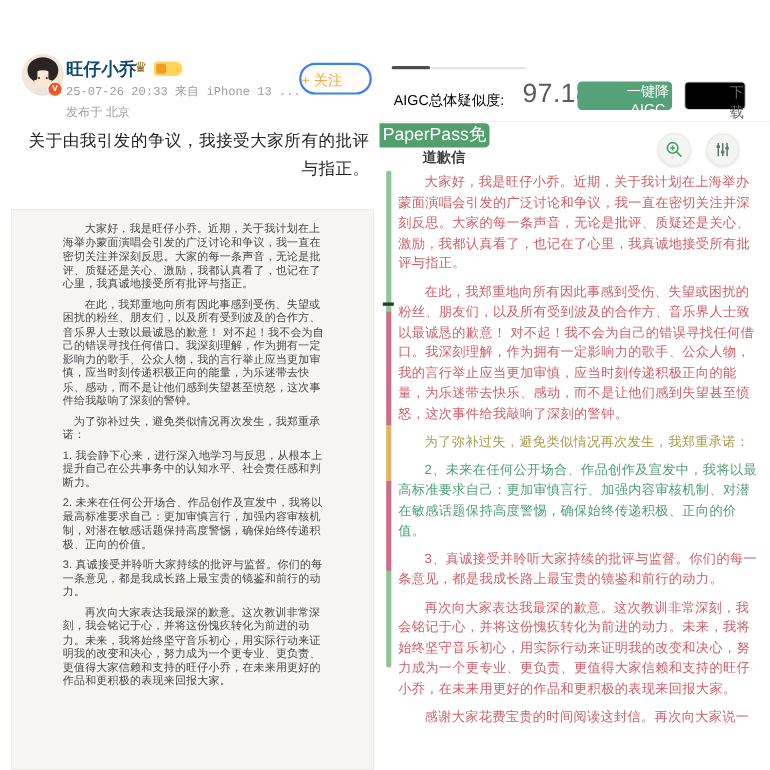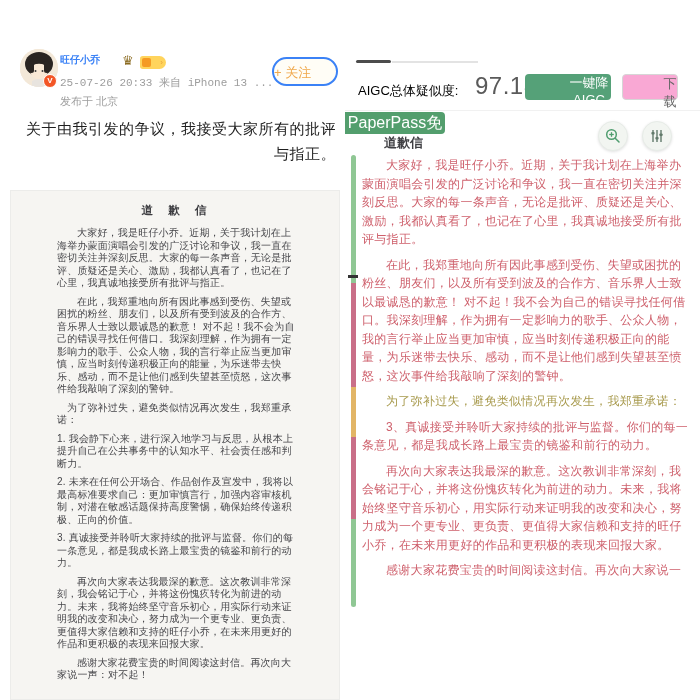--- a/index.html
+++ b/index.html
@@ -6,21 +6,21 @@
   html,body { width:700px; height:700px; overflow:hidden; background:#ffffff;
     font-family:"Liberation Sans","DejaVu Sans",sans-serif; }
 
   
   #weibo-post { position:absolute; left:0; top:0; width:345px; height:700px; background:#fff; }
   #avatar { position:absolute; left:20px; top:49px; width:38px; height:38px; border-radius:50%;
     overflow:hidden; background:#f3e8d8; cursor:pointer; }
   #v-badge { position:absolute; left:43px; top:74px; width:14px; height:14px; border-radius:50%;
     background:#f35626; border:1.5px solid #fff; color:#fff; font-size:8px; font-weight:bold;
     text-align:center; line-height:12px; }
-  #username { position:absolute; left:60px; top:53px; font-size:10px; font-weight:700; color:#3b82f6; }
+  #username { position:absolute; left:60px; top:53px; font-size:16px; font-weight:700; color:#0c4a6e; }
   #crown-icon { position:absolute; left:122px; top:53px; font-size:13px; color:#8a6a1f; }
   #vip-badge { position:absolute; left:140px; top:56px; width:26px; height:13px; background:#ffd45c;
     border-radius:3px 7px 7px 3px; }
   #vip-badge .vip-inner { position:absolute; left:2px; top:2px; width:9px; height:9px;
     background:#f59a23; border-radius:2px; }
   #vip-badge .vip-chev { position:absolute; right:3px; top:2px; font-size:8px; color:#e8a33d; line-height:9px;}
   #follow-btn { position:absolute; left:272px; top:57px; width:66px; height:29px; border-radius:15px;
     background:#fffdf6; border:2px solid #3b82f6; color:#f0a84b; font-size:13px; 
     line-height:27px; cursor:pointer; }
   .meta { position:absolute; left:60px; color:#9d9d9d; font-size:11px; }
@@ -42,21 +42,21 @@
 
   
   #aigc-panel { position:absolute; left:345px; top:0; width:355px; height:700px; background:#fff; }
   #tab-dash { position:absolute; left:11px; top:60px; width:35px; height:3px; background:#4c4c4c; border-radius:2px; }
   #tab-dash-light { position:absolute; left:47px; top:61px; width:86px; height:1.5px; background:#e3e3e3; }
   #score-row { position:absolute; left:0; top:70px; width:355px; height:36px; }
   #score-label { position:absolute; left:13px; top:12px; font-size:13px; color:#000000; }
   #score-value { position:absolute; left:130px; top:2px; font-size:24px; color:#5a5a5a; letter-spacing:.5px; }
   #reduce-btn { position:absolute; left:180px; top:4px; width:86px; height:26px; background:#55a178;
     border:none; border-radius:4px; color:#fff; font-size:13px; cursor:pointer;padding-left:42px; }
-  #download-btn { position:absolute; left:277px; top:4px; width:56px; height:26px; background:#f9a8d4;
+  #download-btn { position:absolute; left:277px; top:4px; width:56px; height:26px; background:#000000;
     border:1px solid #d6d6d6; border-radius:4px; color:#666; font-size:13px; cursor:pointer;padding-left:40px; }
   #panel-divider { position:absolute; left:0; top:110px; width:355px; height:1px; background:#f1f1f1; }
   #paperpass-badge { position:absolute; left:0; top:112px; width:100px; height:22px; background:#539e6d;
     border-radius:0 4px 4px 0; color:#fff; font-size:16px; text-align:center; line-height:22px; }
   .icon-circle { position:absolute; top:121px; width:30px; height:30px; border-radius:50%;
     background:#f2f5f1; box-shadow:0 1px 3px rgba(0,0,0,.12); border:1px solid #e7ece7;
     display:flex; align-items:center; justify-content:center; cursor:pointer; }
   #zoom-btn { left:253px; }
   #adjust-btn { left:297px; }
 
@@ -110,29 +110,27 @@
   <div id="meta-line1" class="meta">
     <span>25-07-26 20:33</span>
     <span>来自 iPhone 13 ...</span>
   </div>
   <div id="meta-line2" class="meta">发布于 北京</div>
 
   <div id="post-text">关于由我引发的争议，我接受大家所有的批评与指正。</div>
 
   <div id="letter-photo">
     <div id="letter-inner">
-      <div id="letter-title">道 歉 信</div>
       <p class="lp">大家好，我是旺仔小乔。近期，关于我计划在上海举办蒙面演唱会引发的广泛讨论和争议，我一直在密切关注并深刻反思。大家的每一条声音，无论是批评、质疑还是关心、激励，我都认真看了，也记在了心里，我真诚地接受所有批评与指正。</p>
       <p class="lp">在此，我郑重地向所有因此事感到受伤、失望或困扰的粉丝、朋友们，以及所有受到波及的合作方、音乐界人士致以最诚恳的歉意！ 对不起！我不会为自己的错误寻找任何借口。我深刻理解，作为拥有一定影响力的歌手、公众人物，我的言行举止应当更加审慎，应当时刻传递积极正向的能量，为乐迷带去快乐、感动，而不是让他们感到失望甚至愤怒，这次事件给我敲响了深刻的警钟。</p>
       <p class="lp indent-1">为了弥补过失，避免类似情况再次发生，我郑重承诺：</p>
       <p class="lp indent-0">1. 我会静下心来，进行深入地学习与反思，从根本上提升自己在公共事务中的认知水平、社会责任感和判断力。</p>
       <p class="lp indent-0">2. 未来在任何公开场合、作品创作及宣发中，我将以最高标准要求自己：更加审慎言行，加强内容审核机制，对潜在敏感话题保持高度警惕，确保始终传递积极、正向的价值。</p>
       <p class="lp indent-0">3. 真诚接受并聆听大家持续的批评与监督。你们的每一条意见，都是我成长路上最宝贵的镜鉴和前行的动力。</p>
       <p class="lp">再次向大家表达我最深的歉意。这次教训非常深刻，我会铭记于心，并将这份愧疚转化为前进的动力。未来，我将始终坚守音乐初心，用实际行动来证明我的改变和决心，努力成为一个更专业、更负责、更值得大家信赖和支持的旺仔小乔，在未来用更好的作品和更积极的表现来回报大家。</p>
-      <p class="lp">感谢大家花费宝贵的时间阅读这封信。再次向大家说一声：对不起！</p>
     </div>
   </div>
 </div>
 
 <div id="aigc-panel">
 
   <div id="tab-dash"></div>
   <div id="tab-dash-light"></div>
 
   <div id="score-row">
@@ -173,17 +171,18 @@
     <div class="seg seg-orange" style="height:50px"></div>
     <div class="seg seg-red" style="height:82px"></div>
     <div class="seg seg-green" style="height:88px"></div>
   </div>
   <div id="strip-tick"></div>
 
   <div id="doc-body">
     <p class="dp hl-red">大家好，我是旺仔小乔。近期，关于我计划在上海举办蒙面演唱会引发的广泛讨论和争议，我一直在密切关注并深刻反思。大家的每一条声音，无论是批评、质疑还是关心、激励，我都认真看了，也记在了心里，我真诚地接受所有批评与指正。</p>
     <p class="dp hl-red">在此，我郑重地向所有因此事感到受伤、失望或困扰的粉丝、朋友们，以及所有受到波及的合作方、音乐界人士致以最诚恳的歉意！ 对不起！我不会为自己的错误寻找任何借口。我深刻理解，作为拥有一定影响力的歌手、公众人物，我的言行举止应当更加审慎，应当时刻传递积极正向的能量，为乐迷带去快乐、感动，而不是让他们感到失望甚至愤怒，这次事件给我敲响了深刻的警钟。</p>
     <p class="dp hl-gold">为了弥补过失，避免类似情况再次发生，我郑重承诺：</p>
+    <p class="dp hl-green">2、未来在任何公开场合、作品创作及宣发中，我将以最高标准要求自己：更加审慎言行、加强内容审核机制、对潜在敏感话题保持高度警惕，确保始终传递积极、正向的价值。</p>
     <p class="dp hl-red">3、真诚接受并聆听大家持续的批评与监督。你们的每一条意见，都是我成长路上最宝贵的镜鉴和前行的动力。</p>
     <p class="dp hl-red">再次向大家表达我最深的歉意。这次教训非常深刻，我会铭记于心，并将这份愧疚转化为前进的动力。未来，我将始终坚守音乐初心，用实际行动来证明我的改变和决心，努力成为一个更专业、更负责、更值得大家信赖和支持的旺仔小乔，在未来用更好的作品和更积极的表现来回报大家。</p>
     <p class="dp hl-red">感谢大家花费宝贵的时间阅读这封信。再次向大家说一</p>
   </div>
 </div>
 
 </body></html>

